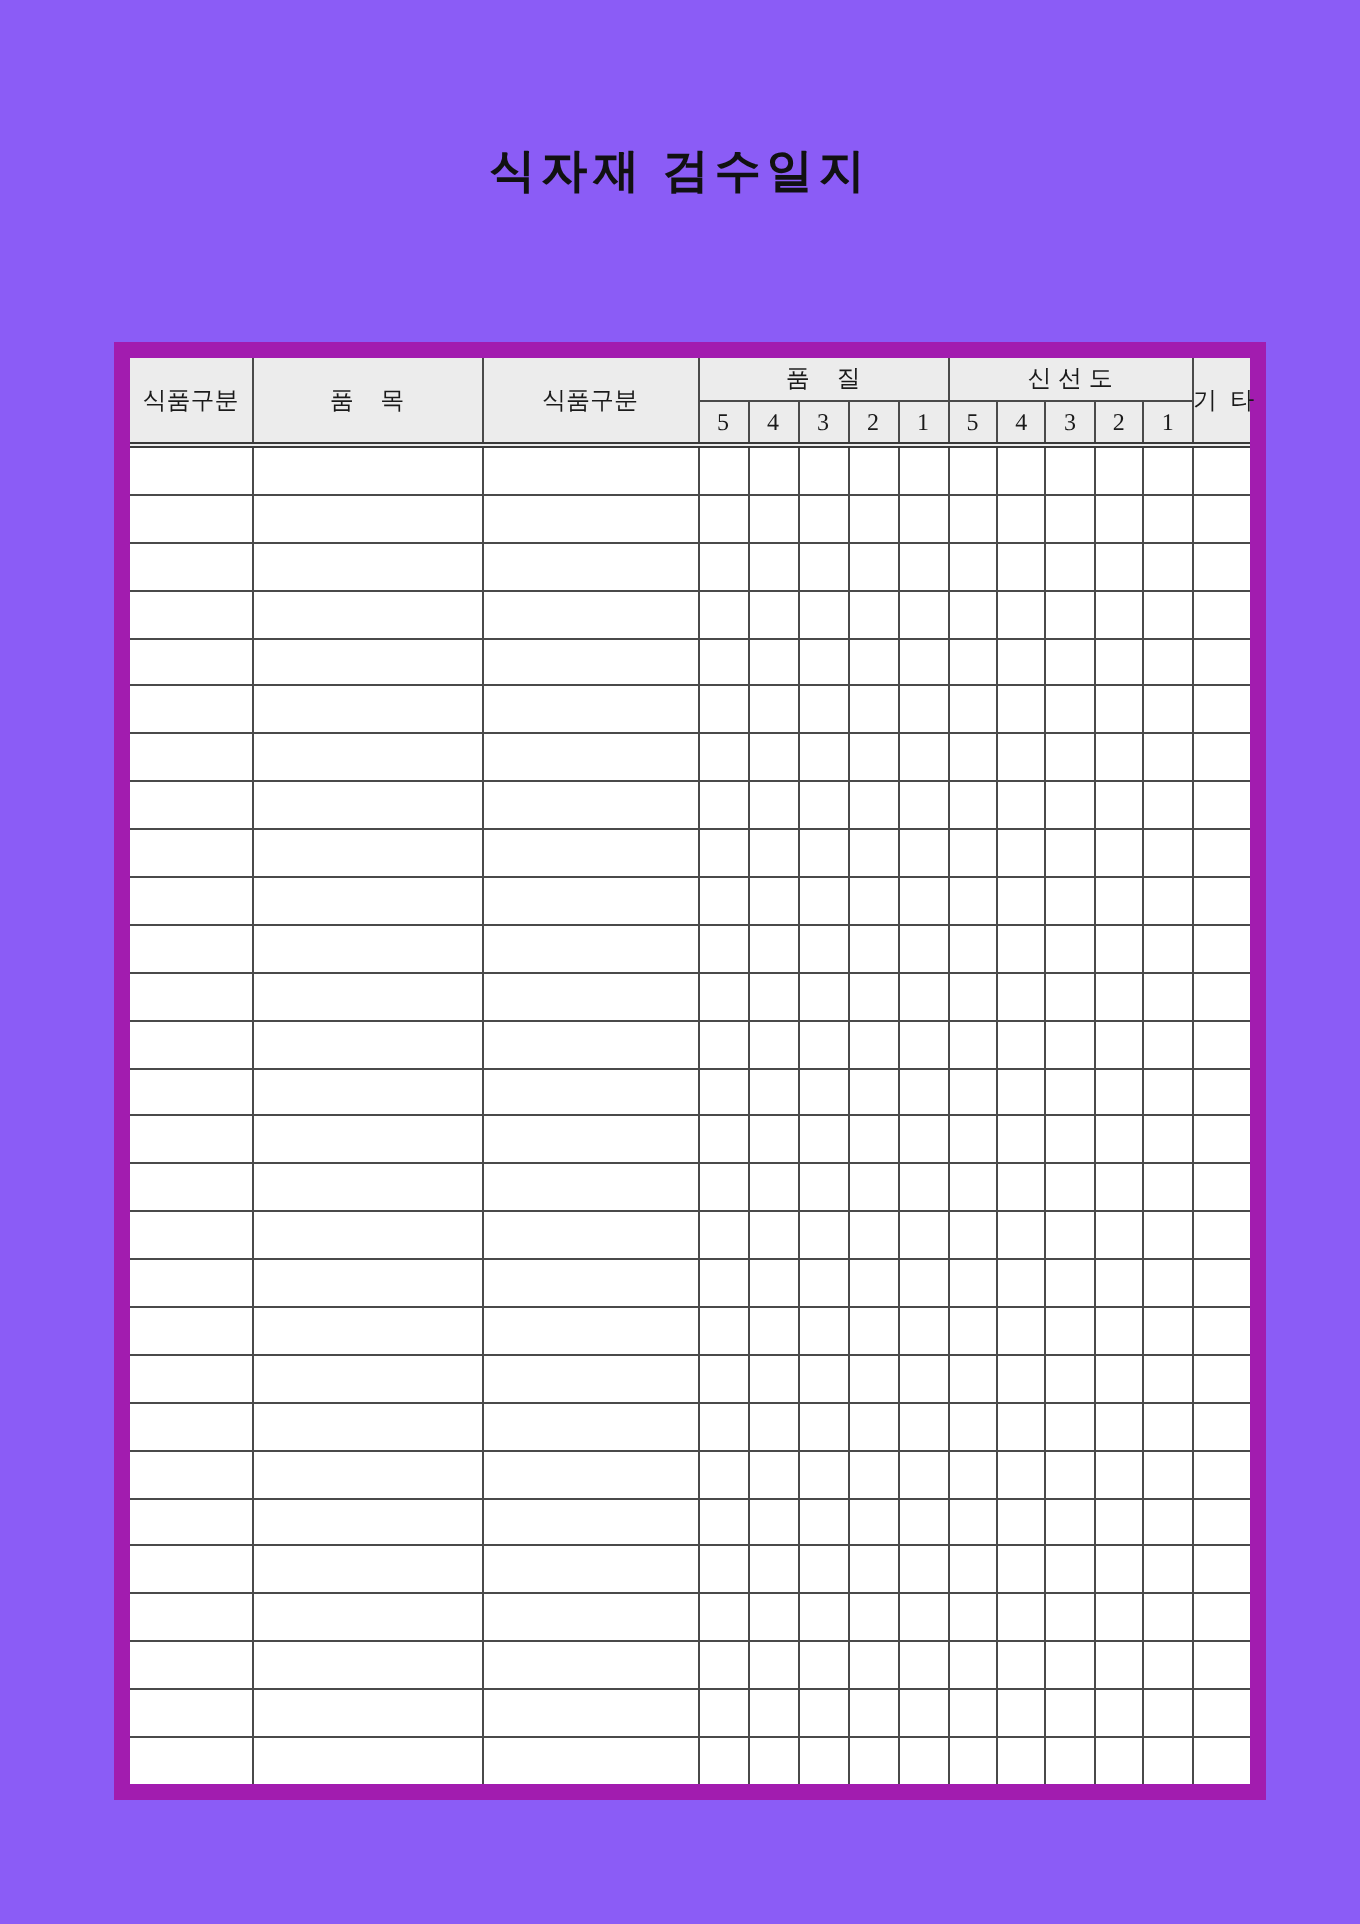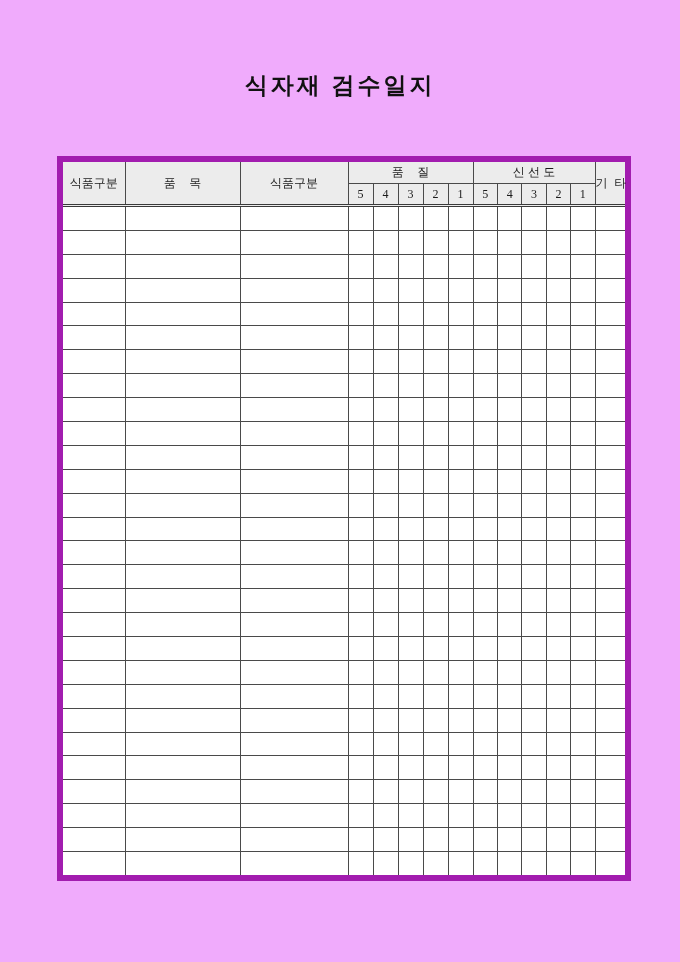--- a/index.html
+++ b/index.html
@@ -1,21 +1,21 @@
 <!DOCTYPE html>
 <html><head>
 <meta charset="utf-8">
 <style>
   html, body { margin: 0; padding: 0; background: #888; }
   .page {
     position: relative;
     width: 680px;
     height: 962px;
     margin: 0 auto;
-    background: #f0abfc;
+    background: #8b5cf6;
     font-family: "Liberation Sans", sans-serif;
     color: #1a1a1a;
     overflow: hidden;
   }
   .doc-title {
     position: absolute;
     top: 70px;
     left: 0;
     width: 100%;
     text-align: center;
@@ -29,26 +29,26 @@
     position: absolute;
     top: 131px;
     left: 70px;
     font-size: 13px;
     letter-spacing: 1px;
     white-space: pre;
     color: #222;
   }
   table.sheet {
     position: absolute;
-    top: 156px;
+    top: 171px;
     left: 57px;
     width: 568px;
     border-collapse: collapse;
     table-layout: fixed;
-    border: 6px solid #a21caf;
+    border: 8px solid #a21caf;
   }
   table.sheet th, table.sheet td {
     border: 1px solid #4a4a4a;
     padding: 0;
     margin: 0;
   }
   thead th {
     background: #ececec;
     font-weight: normal;
     font-size: 12px;

